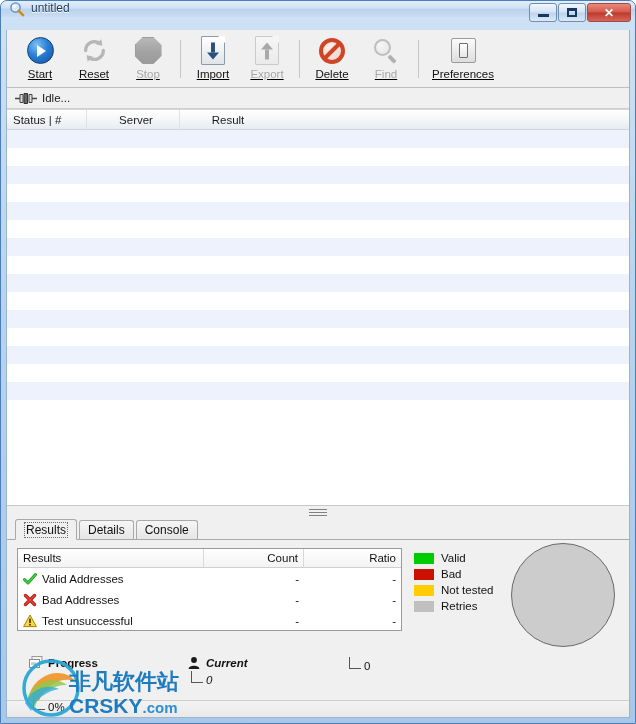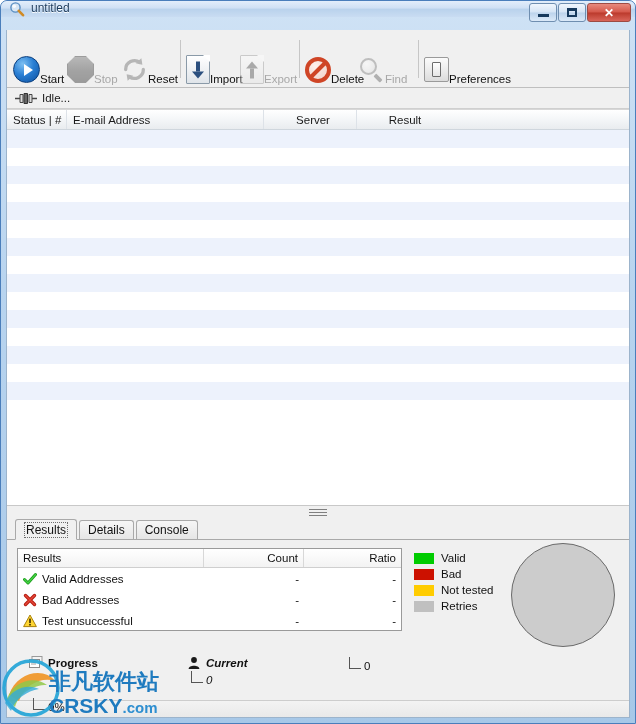--- a/index.html
+++ b/index.html
@@ -93,24 +93,25 @@
   
   .toolbar {
     height: 57px; flex: none;
     background: #f0f0f0;
     border-bottom: 1px solid #bfbfbf;
     display: flex; align-items: center;
     padding-left: 6px;
   }
   .tbbtn {
     width: 54px; height: 52px;
-    display: flex; 
-    align-items: flex-end; justify-content: flex-start;
+    display: flex; flex-direction: column;
+    align-items: center; justify-content: flex-start;
     padding-top: 3px;
     box-sizing: border-box;
+    text-decoration: underline;
   }
   .tbbtn .ico { height: 30px; display: flex; align-items: center; justify-content: center; }
   .tbbtn .lbl { font-size: 11.5px; color: #111; margin-top: 2px; white-space: nowrap; }
   .tbbtn.disabled .lbl { color: #a8a8a8; }
   .tbbtn.disabled .ico { opacity: 0.42; filter: grayscale(1); }
   .tbsep {
     width: 1px; height: 38px; background: #c6c6c6; margin: 0 5px;
   }
   
   .ic-start {
@@ -354,21 +355,21 @@
   .s-current { width: 158px; font-style: italic; }
   .s-retries { width: 150px; }
   
   .botbar {
     flex: none; height: 16px;
     background: linear-gradient(to bottom, #f3f3f3 0%, #e9e9e9 100%);
     border-top: 1px solid #cdcdcd;
   }
   
   .watermark {
-    position: absolute; left: 0; bottom: 2px;
+    position: absolute; left: 20px; bottom: 2px;
     width: 170px; height: 66px;
     pointer-events: none;
     z-index: 50;
   }
 </style>
 </head>
 <body>
 
 <div class="window">
 
@@ -399,37 +400,37 @@
 
     <div class="toolbar">
 
       <div class="tbbtn">
         <div class="ico">
             <div class="ic-start"></div>
           </div>
         <div class="lbl">Start</div>
       </div>
 
-      <div class="tbbtn disabled">
-        <div class="ico">
-            <div class="ic-stop"></div>
-          </div>
-        <div class="lbl">Stop</div>
-      </div>
-
       <div class="tbbtn">
         <div class="ico">
           <svg width="27" height="27" viewBox="0 0 26 26">
             <path d="M4.5 13a8.5 8.5 0 0 1 13.6-6.8" fill="none" stroke="#b6b6b6" stroke-width="3.2" stroke-linecap="round"></path>
             <polygon points="19.6,2.2 20.6,8.4 14.2,7.0" fill="#b6b6b6"></polygon>
             <path d="M21.5 13a8.5 8.5 0 0 1-13.6 6.8" fill="none" stroke="#b6b6b6" stroke-width="3.2" stroke-linecap="round"></path>
             <polygon points="6.4,23.8 5.4,17.6 11.8,19.0" fill="#b6b6b6"></polygon>
           </svg>
         </div>
         <div class="lbl">Reset</div>
+      </div>
+
+      <div class="tbbtn disabled">
+        <div class="ico">
+            <div class="ic-stop"></div>
+          </div>
+        <div class="lbl">Stop</div>
       </div>
 
       <div class="tbsep"></div>
 
       <div class="tbbtn">
         <div class="ico">
           <div class="ic-doc">
               <div class="arrw down">
                 <div class="stem"></div>
                 <div class="head"></div>
@@ -489,22 +490,21 @@
           <path d="M14 1.5 h3 v8 h-3 z" fill="#ddd" stroke="#444" stroke-width="1"></path>
           <line x1="17" y1="5.5" x2="22" y2="5.5" stroke="#444" stroke-width="1.4"></line>
         </svg>
       </div>
       <span>Idle...</span>
     </div>
 
 
     <div class="listwrap">
       <div class="listhdr">
-        <div class="hcell" style="width:60px">Status | #</div>
-        <div class="hcell" style="width:197px">E-mail Address</div>
+        <div class="hcell" style="width:80px">Status | #</div>
         <div class="hcell right" style="width:93px">Server</div>
         <div class="hcell right" style="width:90px;border-right:none">Result</div>
       </div>
       <div class="listbody">
         <div class="zrow alt"></div>
         <div class="zrow"></div>
         <div class="zrow alt"></div>
         <div class="zrow"></div>
         <div class="zrow alt"></div>
         <div class="zrow"></div>

